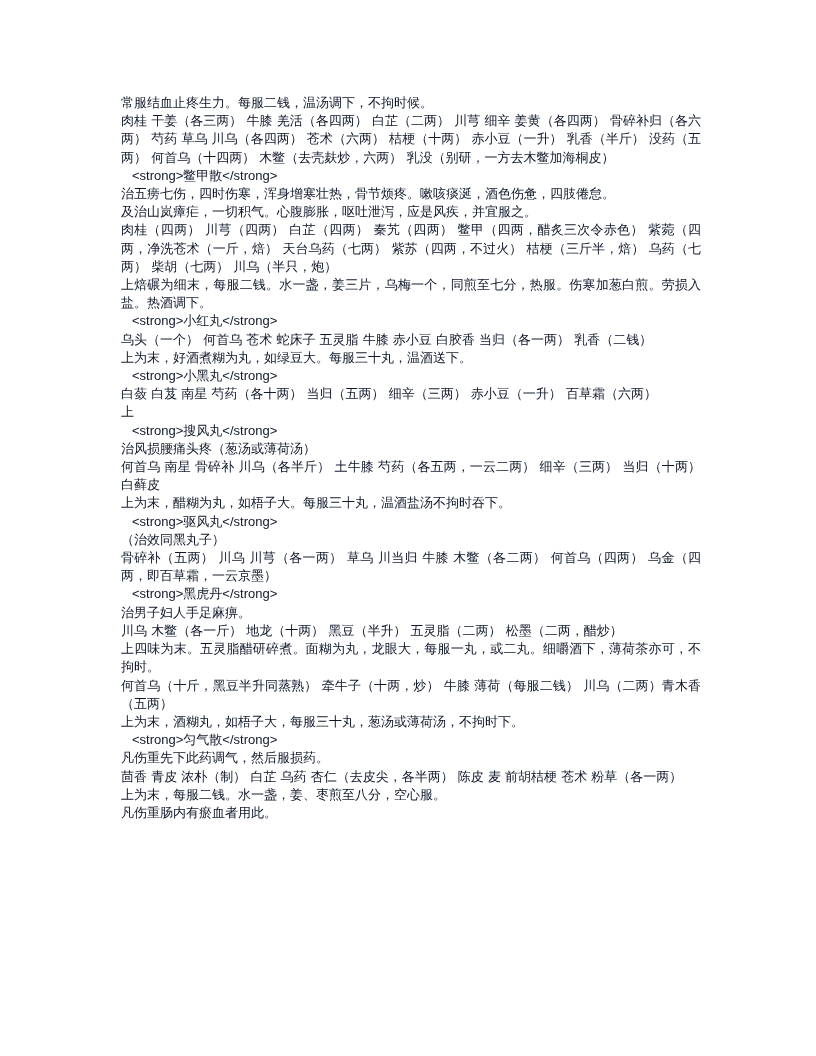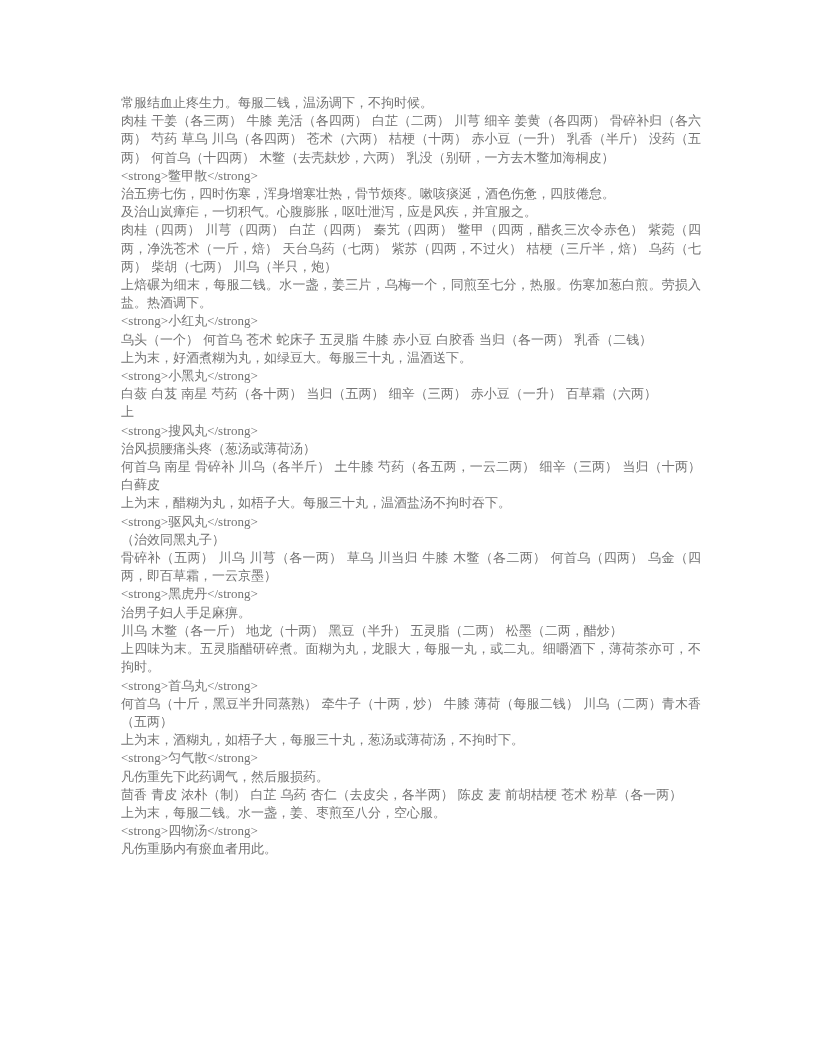--- a/index.html
+++ b/index.html
@@ -5,24 +5,24 @@
   html, body { margin: 0; padding: 0; background: #ffffff; }
   body { width: 816px; height: 1056px; position: relative; overflow: hidden; }
   .page {
     position: absolute;
     left: 121px;
     top: 94px;
     width: 580px;
     font-family: "DejaVu Serif", "Liberation Serif", serif;
     font-size: 13px;
     line-height: 18.2px;
-    color: #737373;
+    color: #0f172a;
   }
   .para { margin: 0; padding: 0; text-align: justify; word-break: break-all; }
-  .tag { font-family: Liberation Serif, serif; }
+  .tag { font-family: Liberation Sans, sans-serif; margin-left: 11px; }
 </style>
 </head>
 <body>
 
 <div class="page">
   <p class="para">常服结血止疼生力。每服二钱，温汤调下，不拘时候。</p>
   <p class="para">肉桂 干姜（各三两） 牛膝 羌活（各四两） 白芷（二两） 川芎 细辛 姜黄（各四两） 骨碎补归（各六两） 芍药 草乌 川乌（各四两） 苍术（六两） 桔梗（十两） 赤小豆（一升） 乳香（半斤） 没药（五两） 何首乌（十四两） 木鳖（去壳麸炒，六两） 乳没（别研，一方去木鳖加海桐皮）</p>
   <p class="para tag">&lt;strong&gt;鳖甲散&lt;/strong&gt;</p>
   <p class="para">治五痨七伤，四时伤寒，浑身增寒壮热，骨节烦疼。嗽咳痰涎，酒色伤惫，四肢倦怠。</p>
   <p class="para">及治山岚瘴疟，一切积气。心腹膨胀，呕吐泄泻，应是风疾，并宜服之。</p>
@@ -38,22 +38,20 @@
   <p class="para">治风损腰痛头疼（葱汤或薄荷汤）</p>
   <p class="para">何首乌 南星 骨碎补 川乌（各半斤） 土牛膝 芍药（各五两，一云二两） 细辛（三两） 当归（十两） 白藓皮</p>
   <p class="para">上为末，醋糊为丸，如梧子大。每服三十丸，温酒盐汤不拘时吞下。</p>
   <p class="para tag">&lt;strong&gt;驱风丸&lt;/strong&gt;</p>
   <p class="para">（治效同黑丸子）</p>
   <p class="para">骨碎补（五两） 川乌 川芎（各一两） 草乌 川当归 牛膝 木鳖（各二两） 何首乌（四两） 乌金（四两，即百草霜，一云京墨）</p>
   <p class="para tag">&lt;strong&gt;黑虎丹&lt;/strong&gt;</p>
   <p class="para">治男子妇人手足麻痹。</p>
   <p class="para">川乌 木鳖（各一斤） 地龙（十两） 黑豆（半升） 五灵脂（二两） 松墨（二两，醋炒）</p>
   <p class="para">上四味为末。五灵脂醋研碎煮。面糊为丸，龙眼大，每服一丸，或二丸。细嚼酒下，薄荷茶亦可，不拘时。</p>
-  <p class="para tag">&lt;strong&gt;首乌丸&lt;/strong&gt;</p>
   <p class="para">何首乌（十斤，黑豆半升同蒸熟） 牵牛子（十两，炒） 牛膝 薄荷（每服二钱） 川乌（二两）青木香（五两）</p>
   <p class="para">上为末，酒糊丸，如梧子大，每服三十丸，葱汤或薄荷汤，不拘时下。</p>
   <p class="para tag">&lt;strong&gt;匀气散&lt;/strong&gt;</p>
   <p class="para">凡伤重先下此药调气，然后服损药。</p>
   <p class="para">茴香 青皮 浓朴（制） 白芷 乌药 杏仁（去皮尖，各半两） 陈皮 麦 前胡桔梗 苍术 粉草（各一两）</p>
   <p class="para">上为末，每服二钱。水一盏，姜、枣煎至八分，空心服。</p>
-  <p class="para tag">&lt;strong&gt;四物汤&lt;/strong&gt;</p>
   <p class="para">凡伤重肠内有瘀血者用此。</p>
 </div>
 
 </body></html>

